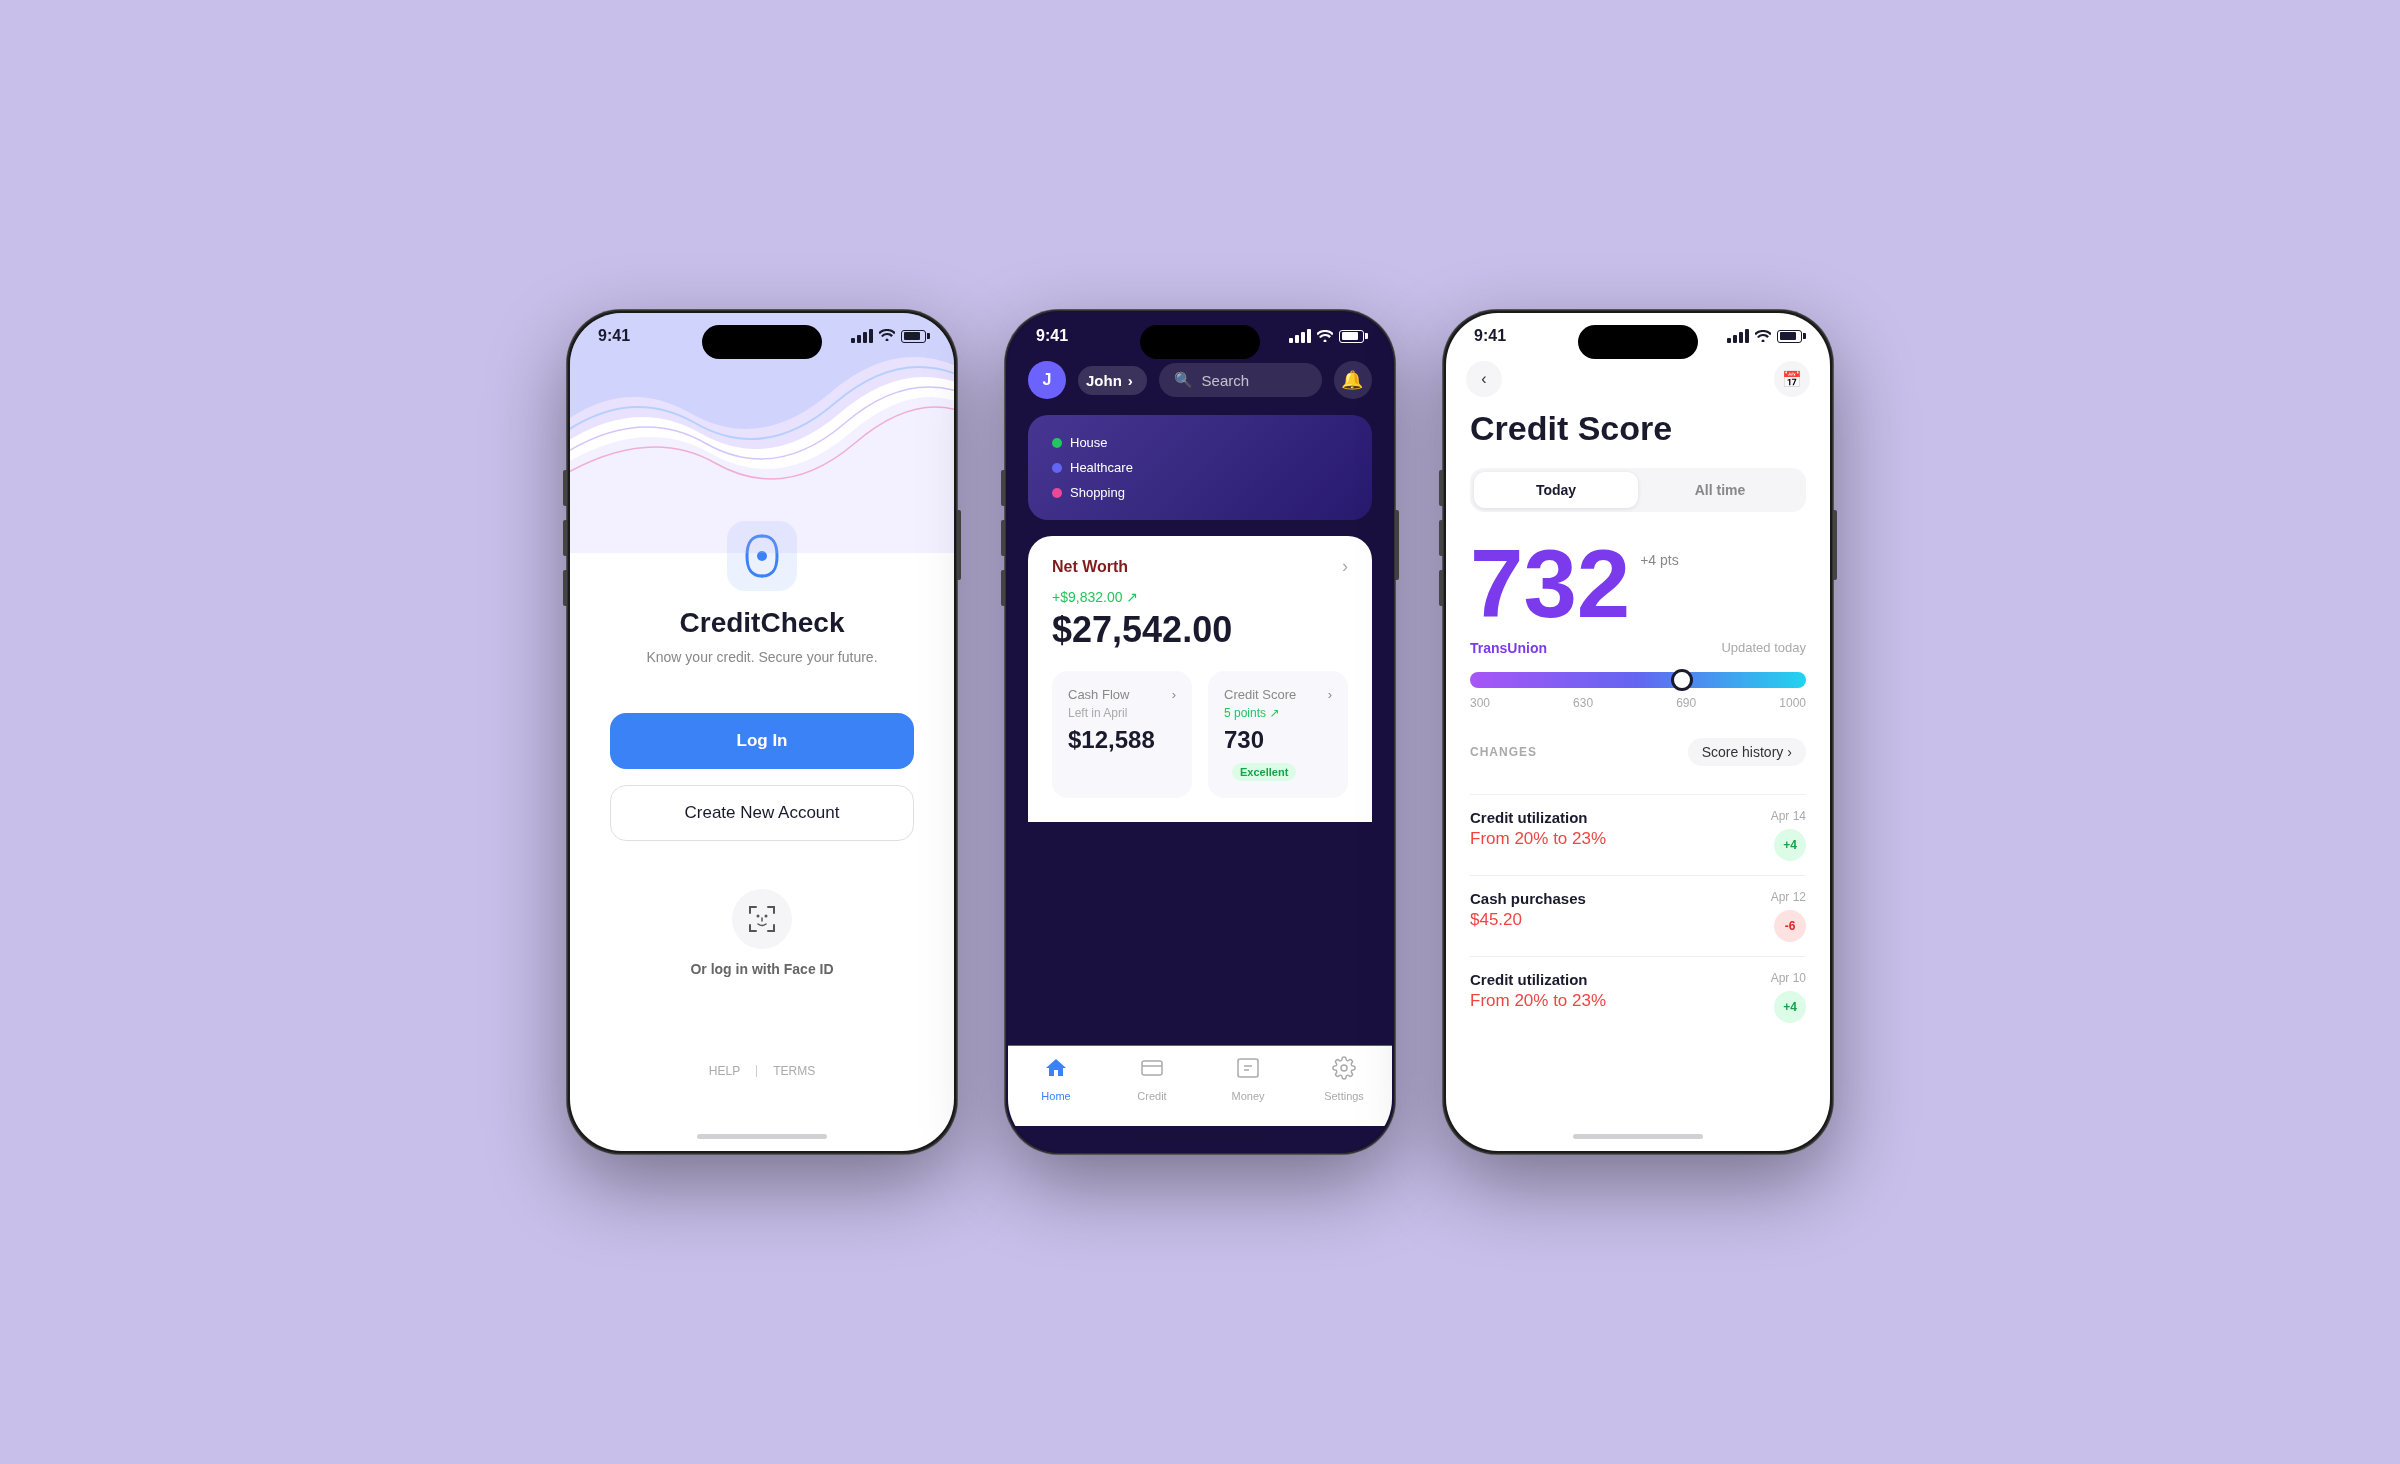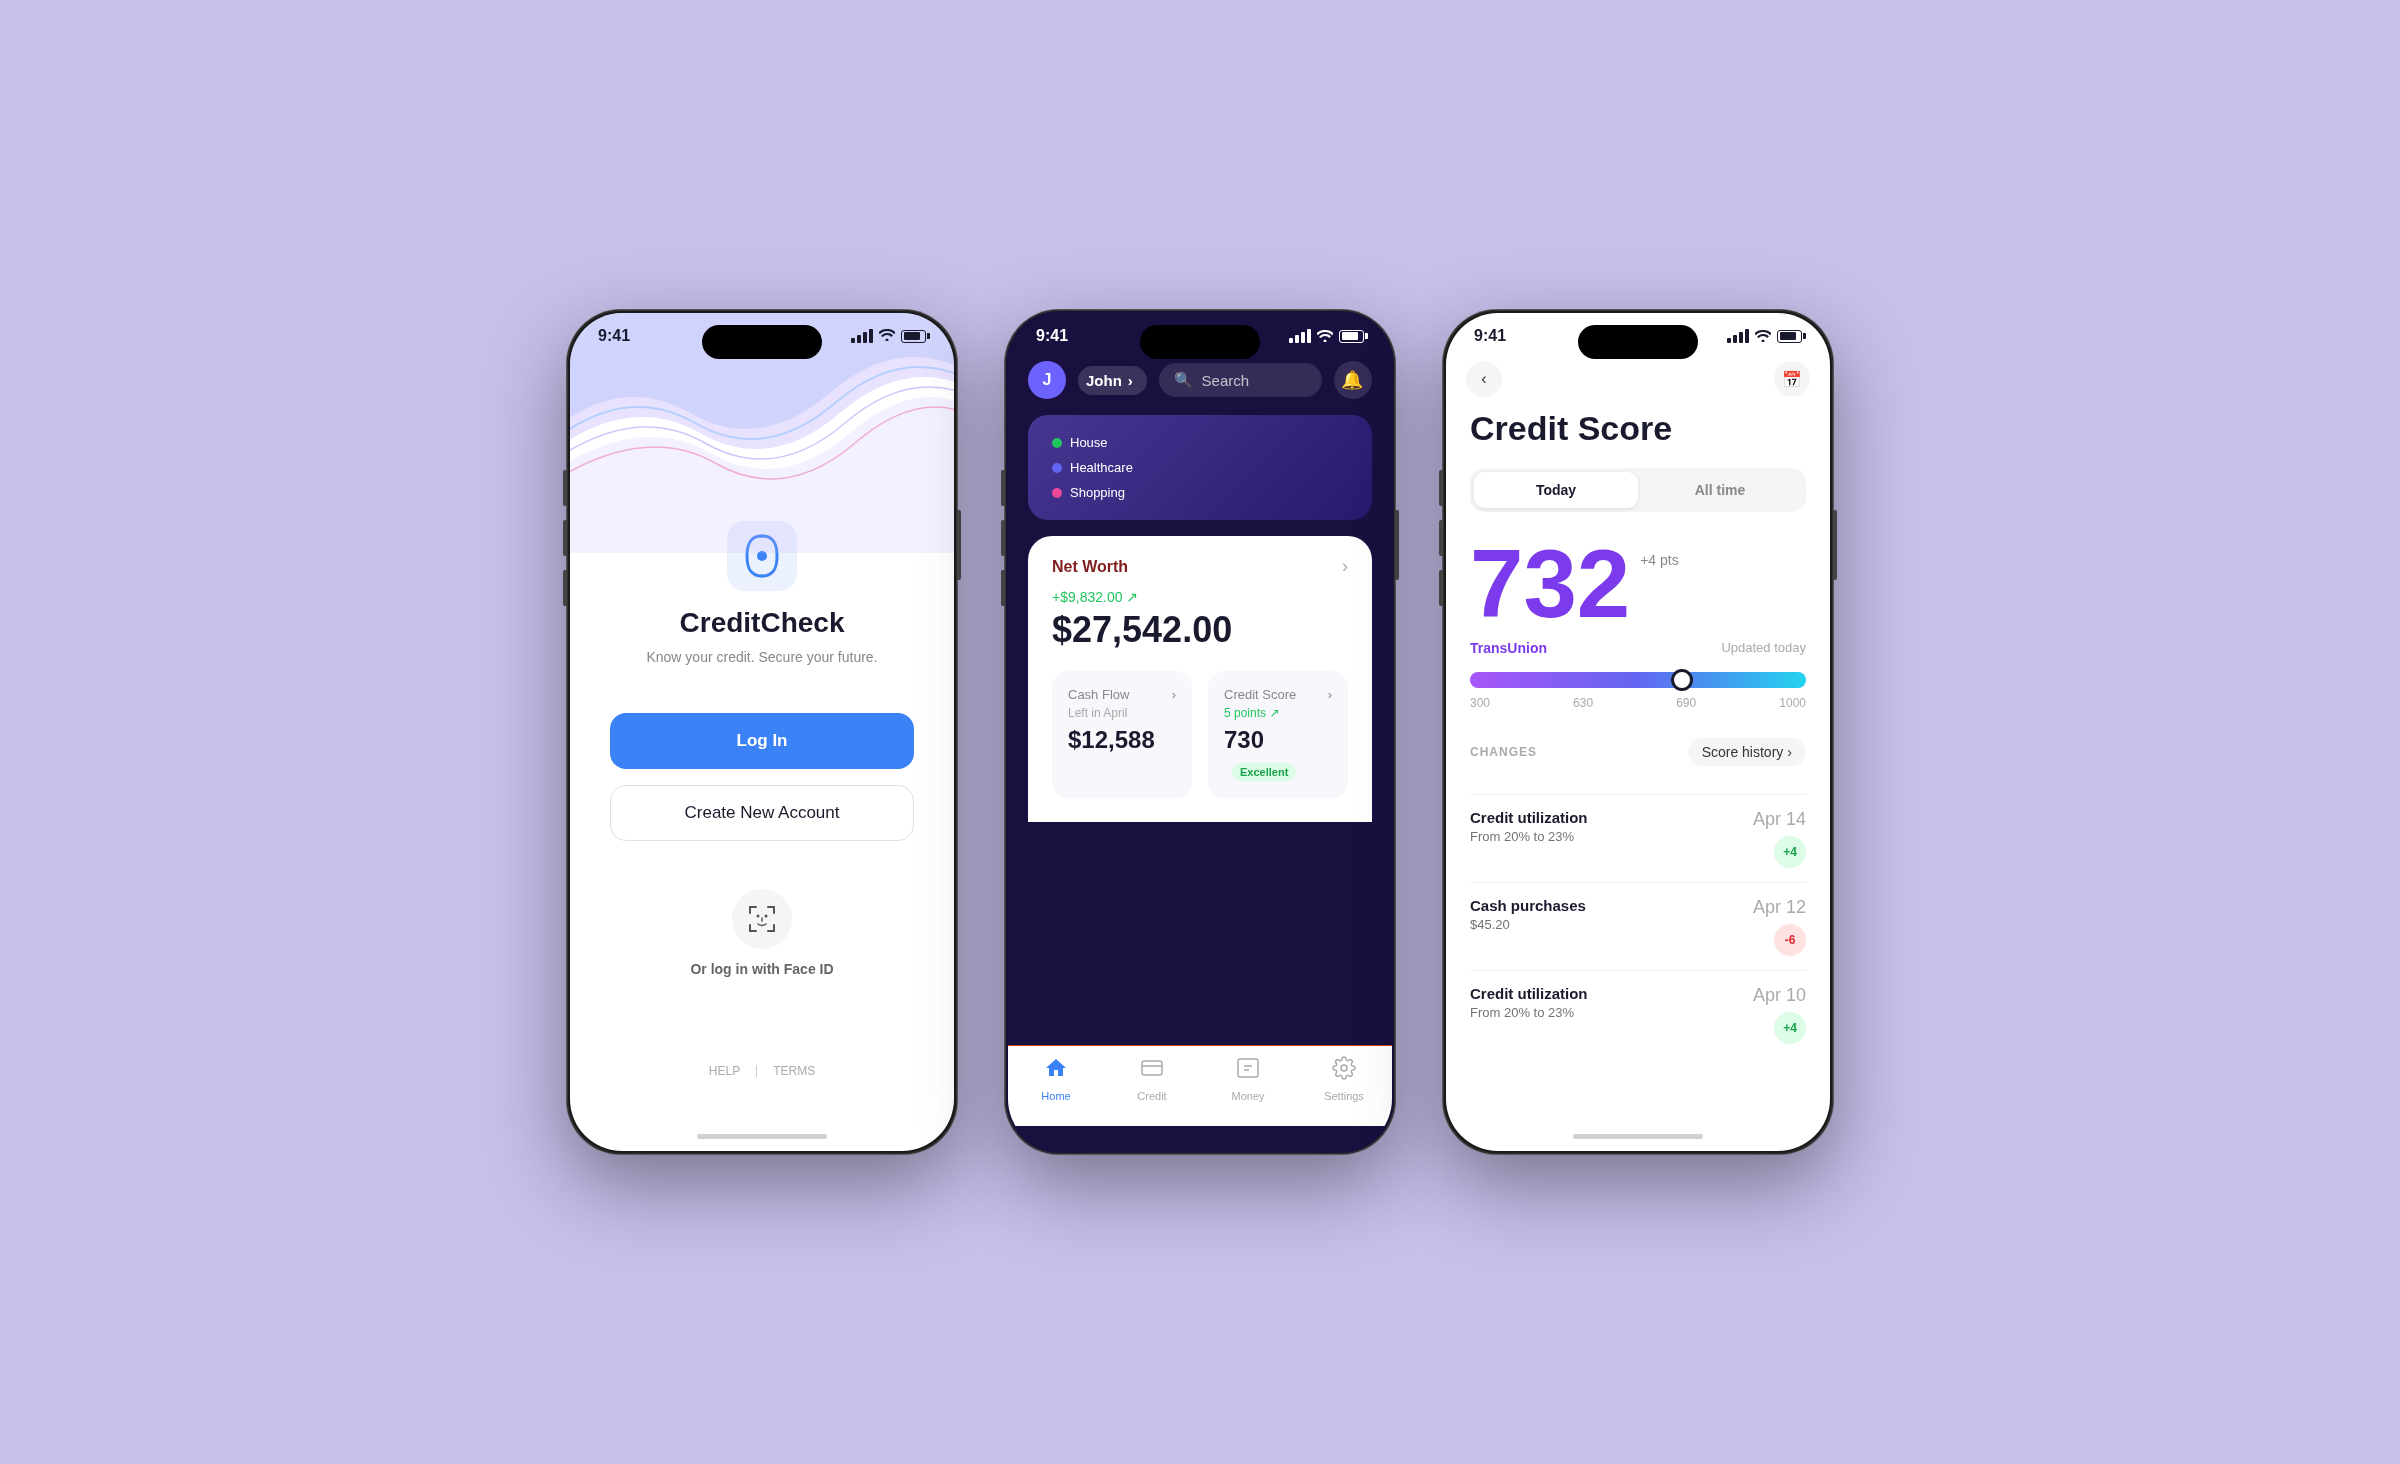--- a/index.html
+++ b/index.html
@@ -609,31 +609,31 @@
       justify-content: space-between;
     }
     .change-left {}
     .change-name {
       font-size: 15px;
       font-weight: 600;
       color: #1a1a2e;
       margin-bottom: 3px;
     }
     .change-desc {
-      font-size: 13px;
-      color: #737373;
+      font-size: 17px;
+      color: #ef4444;
     }
     .change-right {
       display: flex;
       flex-direction: column;
       align-items: flex-end;
       gap: 6px;
     }
     .change-date {
-      font-size: 18px;
+      font-size: 12px;
       color: #aaa;
     }
     .change-badge {
       width: 32px;
       height: 32px;
       border-radius: 50%;
       display: flex;
       align-items: center;
       justify-content: center;
       font-size: 12px;

